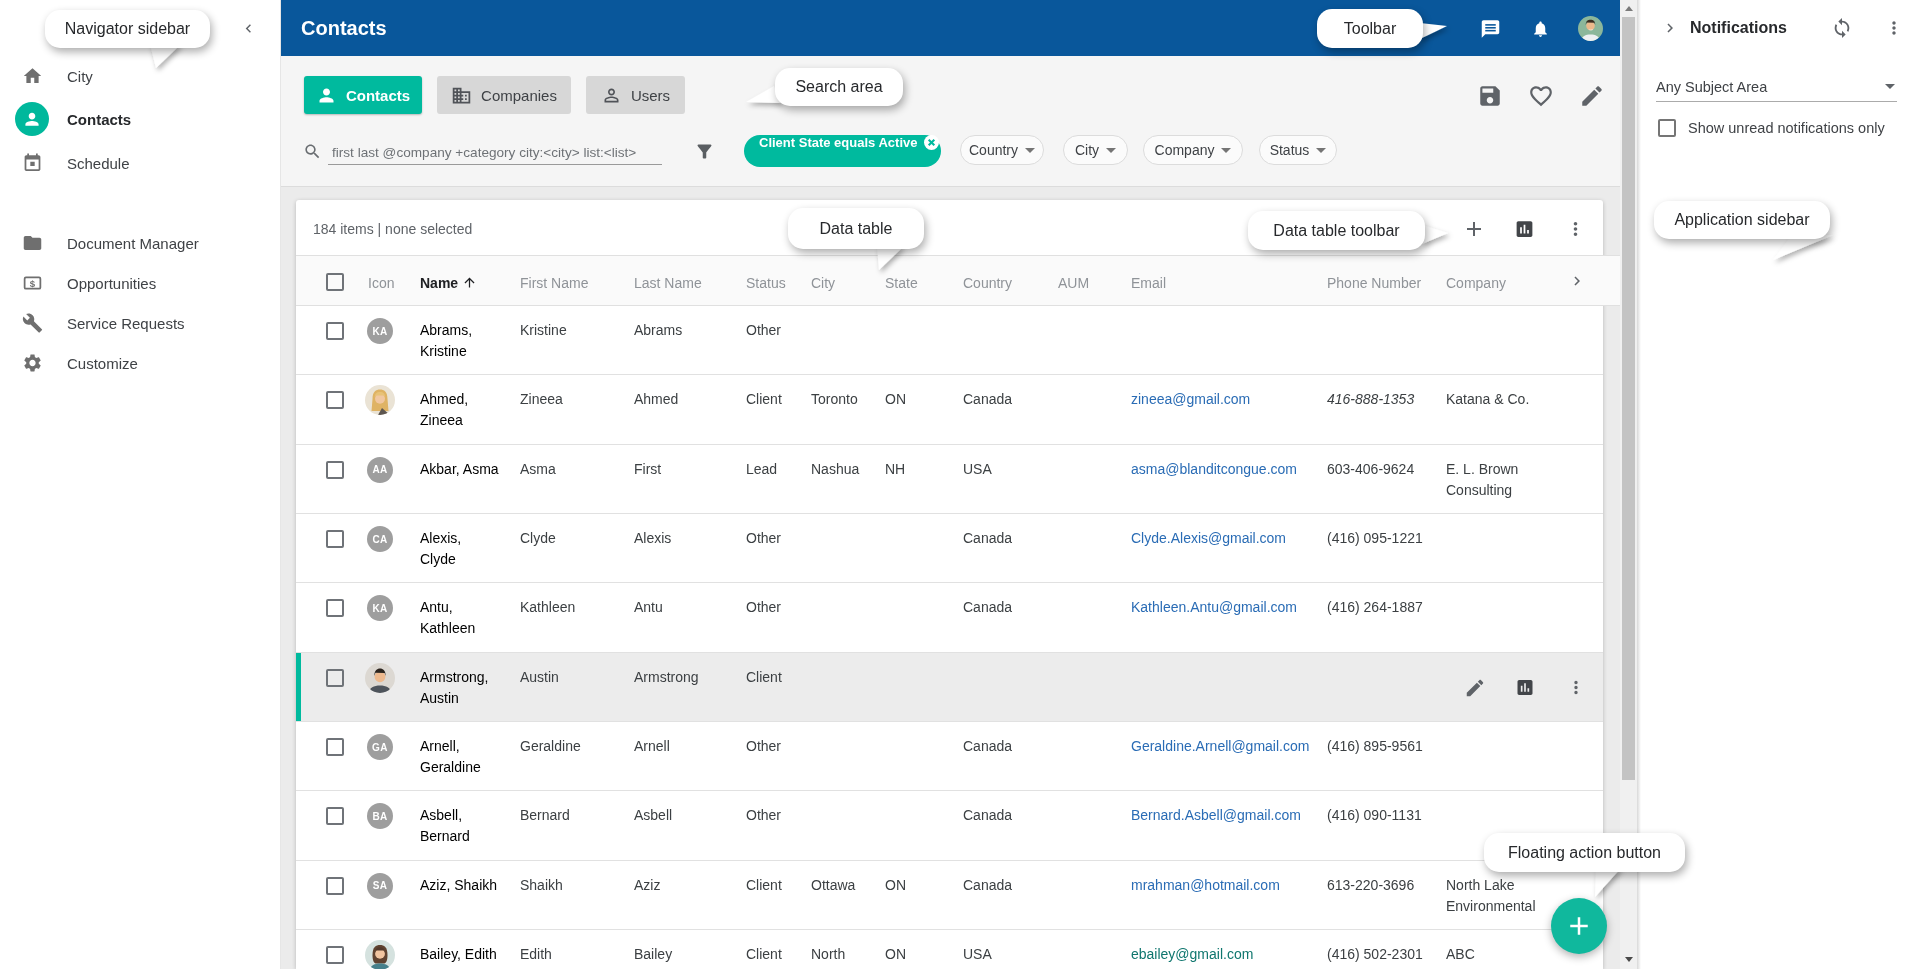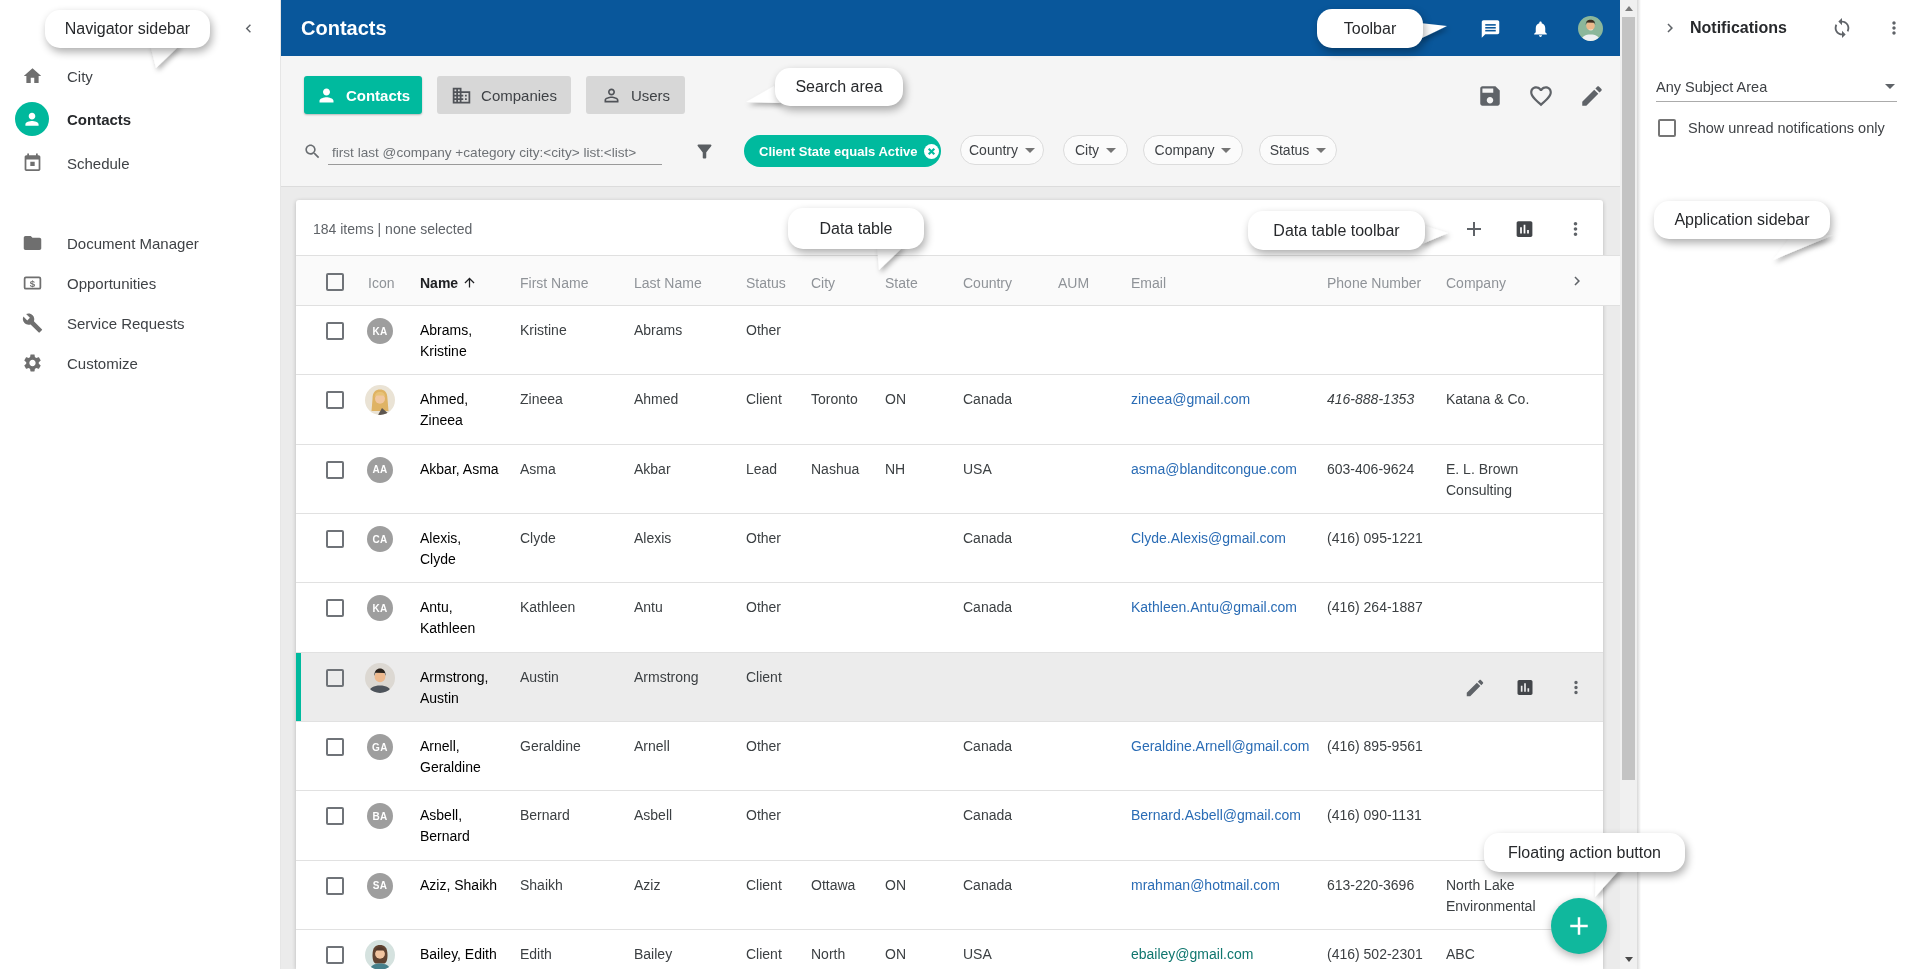--- a/index.html
+++ b/index.html
@@ -148,21 +148,21 @@
     <svg class="abs" style="left:22px; top:86px;" width="19" height="19" viewBox="0 0 24 24" fill="#696d71">
         <path d="M15.5 14h-.79l-.28-.27C15.41 12.59 16 11.11 16 9.5 16 5.91 13.09 3 9.5 3S3 5.91 3 9.5 5.91 16 9.5 16c1.61 0 3.09-.59 4.23-1.57l.27.28v.79l5 4.99L20.49 19l-4.99-5zm-6 0C7.01 14 5 11.99 5 9.5S7.01 5 9.5 5 14 7.01 14 9.5 11.99 14 9.5 14z"></path>
       </svg>
     <div class="abs" style="left:47px; top:87px; width:334px; height:22px; border-bottom:1px solid #9a9a9a;"></div>
     <div class="abs" style="left:51px; top:89px; font-size:13.6px; color:#6e7276;">first last @company +category city:&lt;city&gt; list:&lt;list&gt;</div>
 
     <svg class="abs" style="left:413px; top:85px;" width="21" height="21" viewBox="0 0 24 24" fill="#5a5e62">
         <path d="M4.25 5.61C6.27 8.2 10 13 10 13v6c0 .55.45 1 1 1h2c.55 0 1-.45 1-1v-6s3.72-4.8 5.74-7.39A.998.998 0 0 0 18.95 4H5.04c-.83 0-1.3.95-.79 1.61z"></path>
       </svg>
 
-    <div class="abs" style="left:463px; top:79px; width:197px; height:32px; border-radius:16px; background:#00ba9e; color:#fff; display:flex; align-items:center; padding-left:15px; gap:7px; font-size:13px; font-weight:bold; white-space:nowrap;">
+    <div class="abs" style="left:463px; top:79px; width:197px; height:32px; border-radius:16px; background:#00ba9e; color:#fff; display:flex; padding-left:15px; gap:7px; font-size:13px; font-weight:bold; white-space:nowrap;">
       <span>Client State equals Active</span>
       <svg width="15" height="15" viewBox="0 0 15 15">
           <circle cx="7.5" cy="7.5" r="7.5" fill="#fff"></circle>
           <path d="M4.7 4.7 10.3 10.3 M10.3 4.7 4.7 10.3" stroke="#00ba9e" stroke-width="2.1"></path>
         </svg>
     </div>
 
     <div class="chip" style="left:679px; width:84px;">
         <span>Country</span>
         <span class="caret"></span>
@@ -258,21 +258,21 @@
           <div class="cell" style="left:667px; top:14px;">Canada</div>
           <div class="cell" style="left:835px; top:14px; color:#2a6cb5;">zineea@gmail.com</div>
           <div class="cell" style="left:1031px; top:14px;font-style:italic;">416-888-1353</div>
           <div class="cell" style="left:1150px; top:14px;">Katana &amp; Co.</div>
         </div>
       <div class="row" style="top:244.7px; height:69.3px;">
           <div class="cb" style="left:30px; top:16px;"></div>
           <div class="avi" style="left:71px; top:12px;">AA</div>
           <div class="cell lnk" style="left:124px; top:14px;">Akbar, Asma</div>
           <div class="cell" style="left:224px; top:14px;">Asma</div>
-          <div class="cell" style="left:338px; top:14px;">Akbar</div>
+          <div class="cell" style="left:338px; top:14px;">First</div>
           <div class="cell" style="left:450px; top:14px;">Lead</div>
           <div class="cell" style="left:515px; top:14px;">Nashua</div>
           <div class="cell" style="left:589px; top:14px;">NH</div>
           <div class="cell" style="left:667px; top:14px;">USA</div>
           <div class="cell" style="left:835px; top:14px; color:#2a6cb5;">asma@blanditcongue.com</div>
           <div class="cell" style="left:1031px; top:14px;">603-406-9624</div>
           <div class="cell" style="left:1150px; top:14px;">E. L. Brown<br>Consulting</div>
         </div>
       <div class="row" style="top:314.0px; height:69.3px;">
           <div class="cb" style="left:30px; top:16px;"></div>

